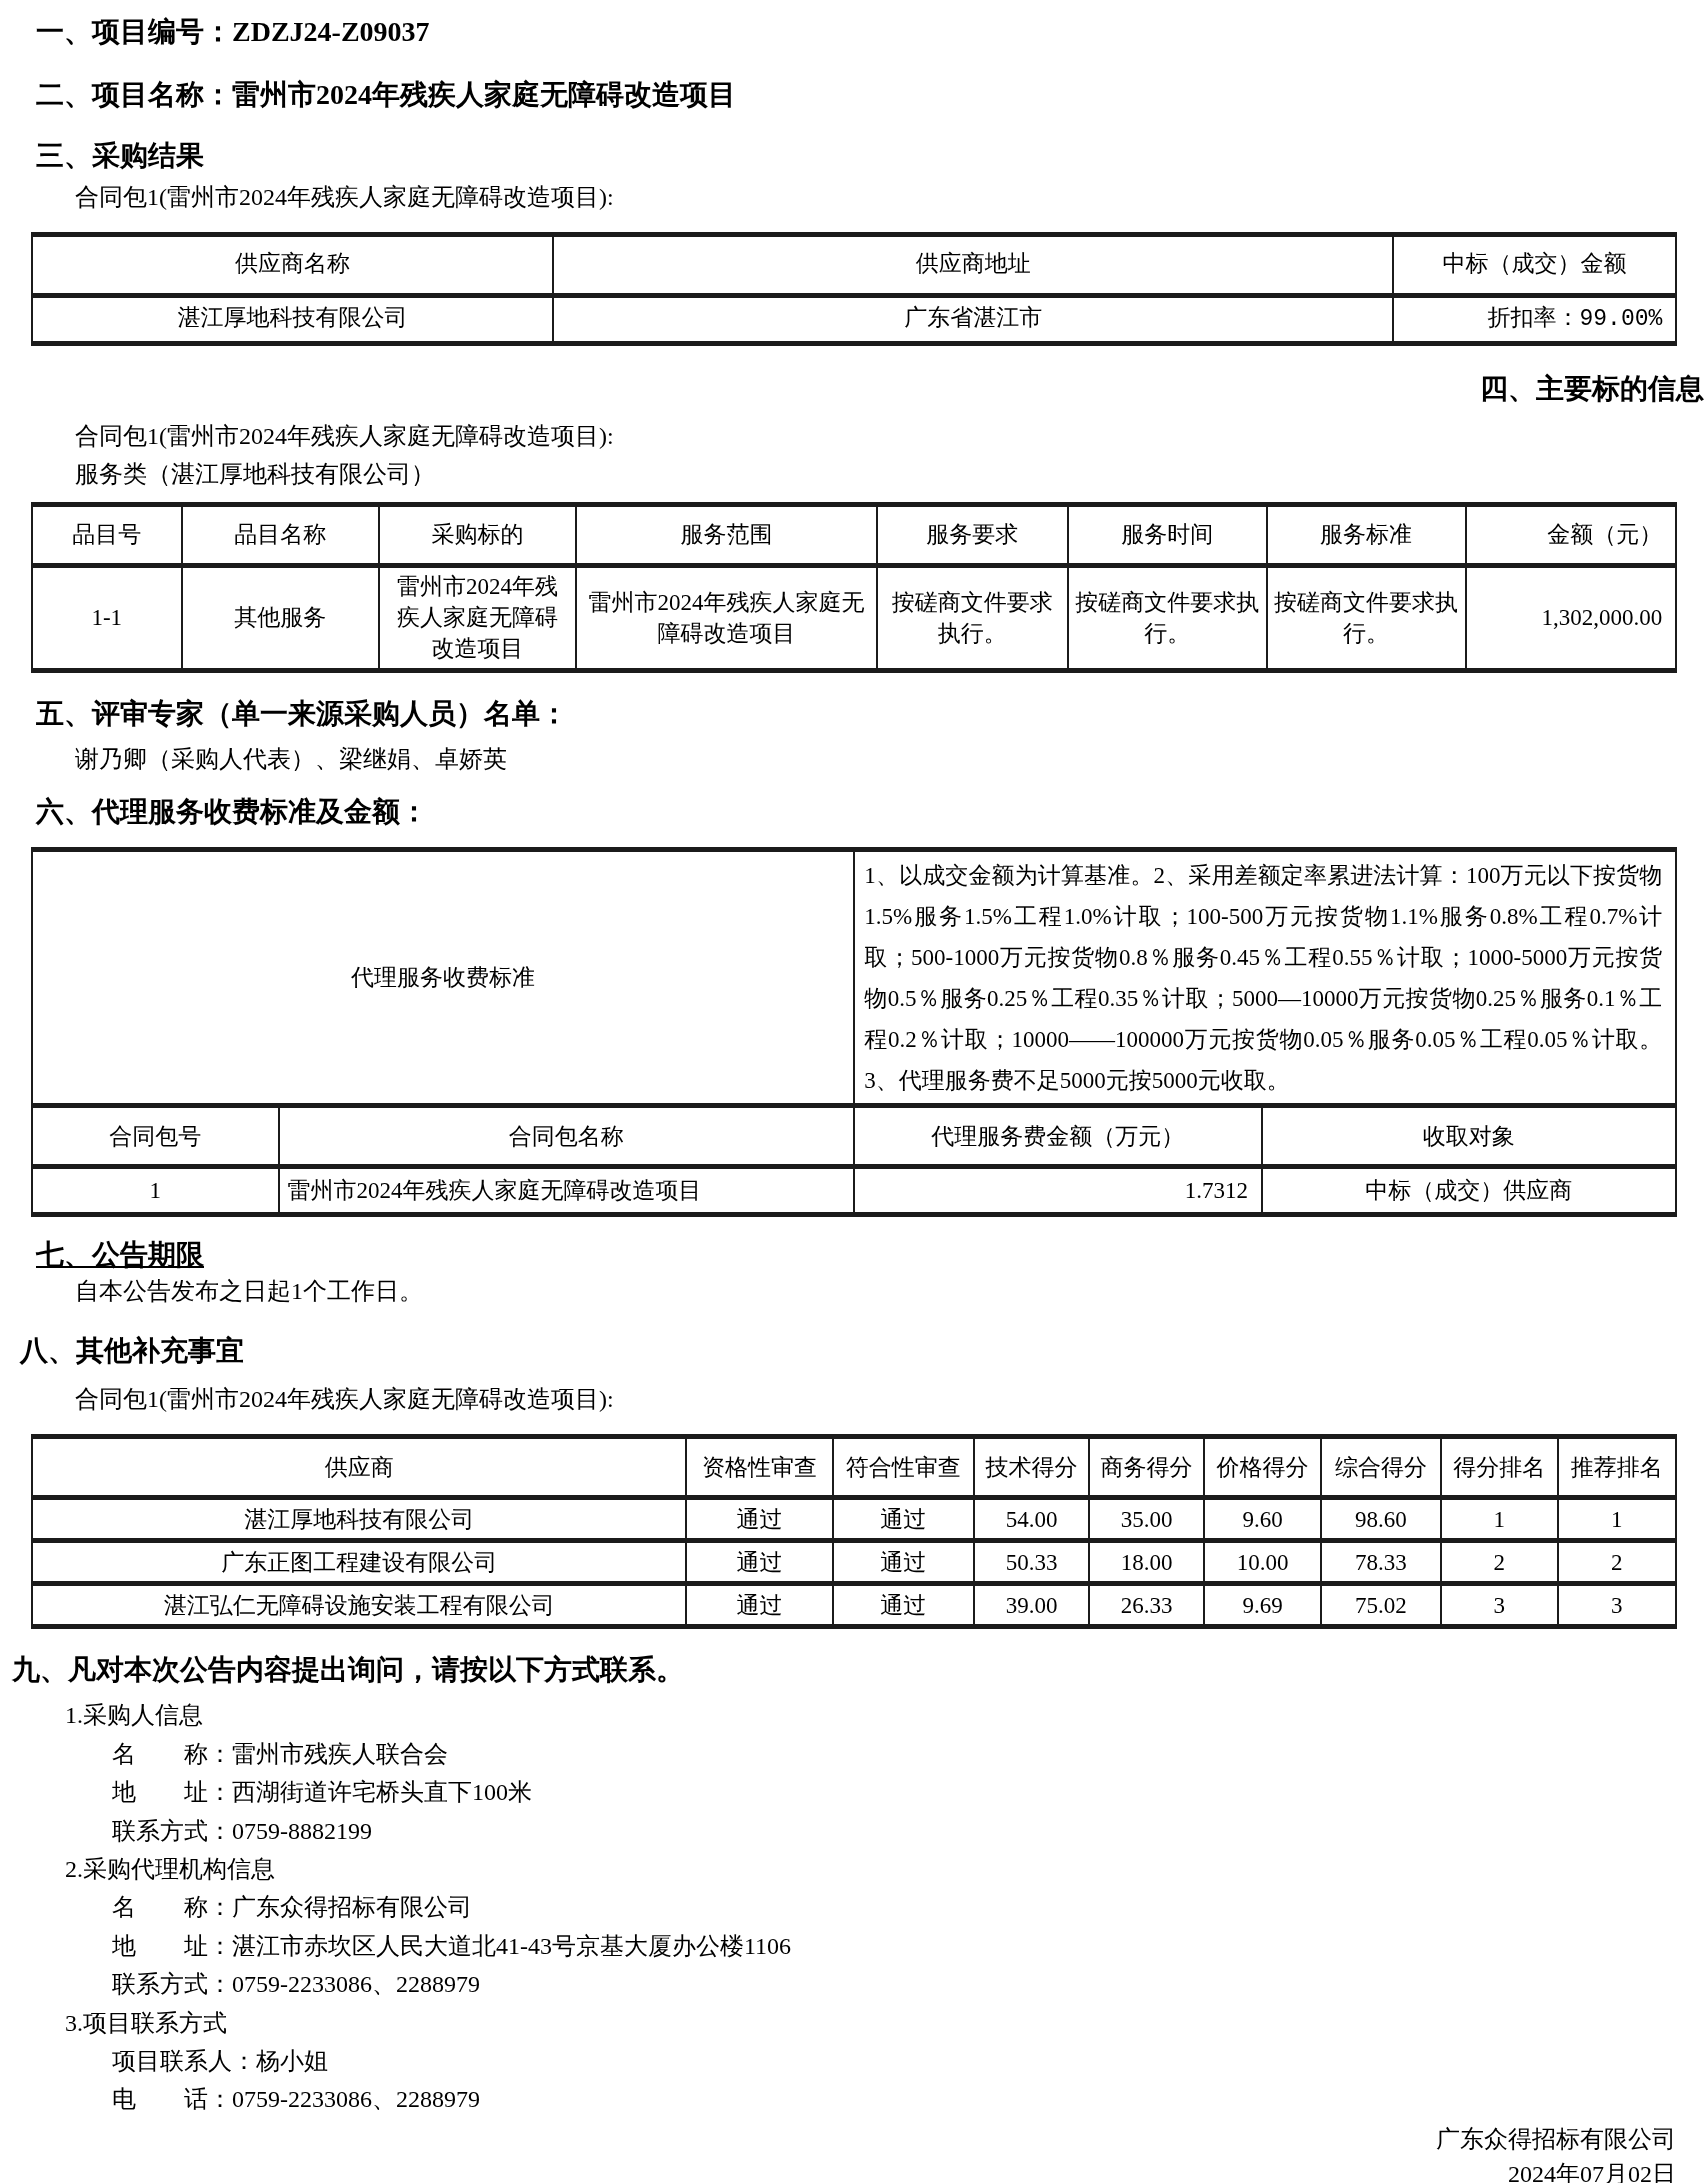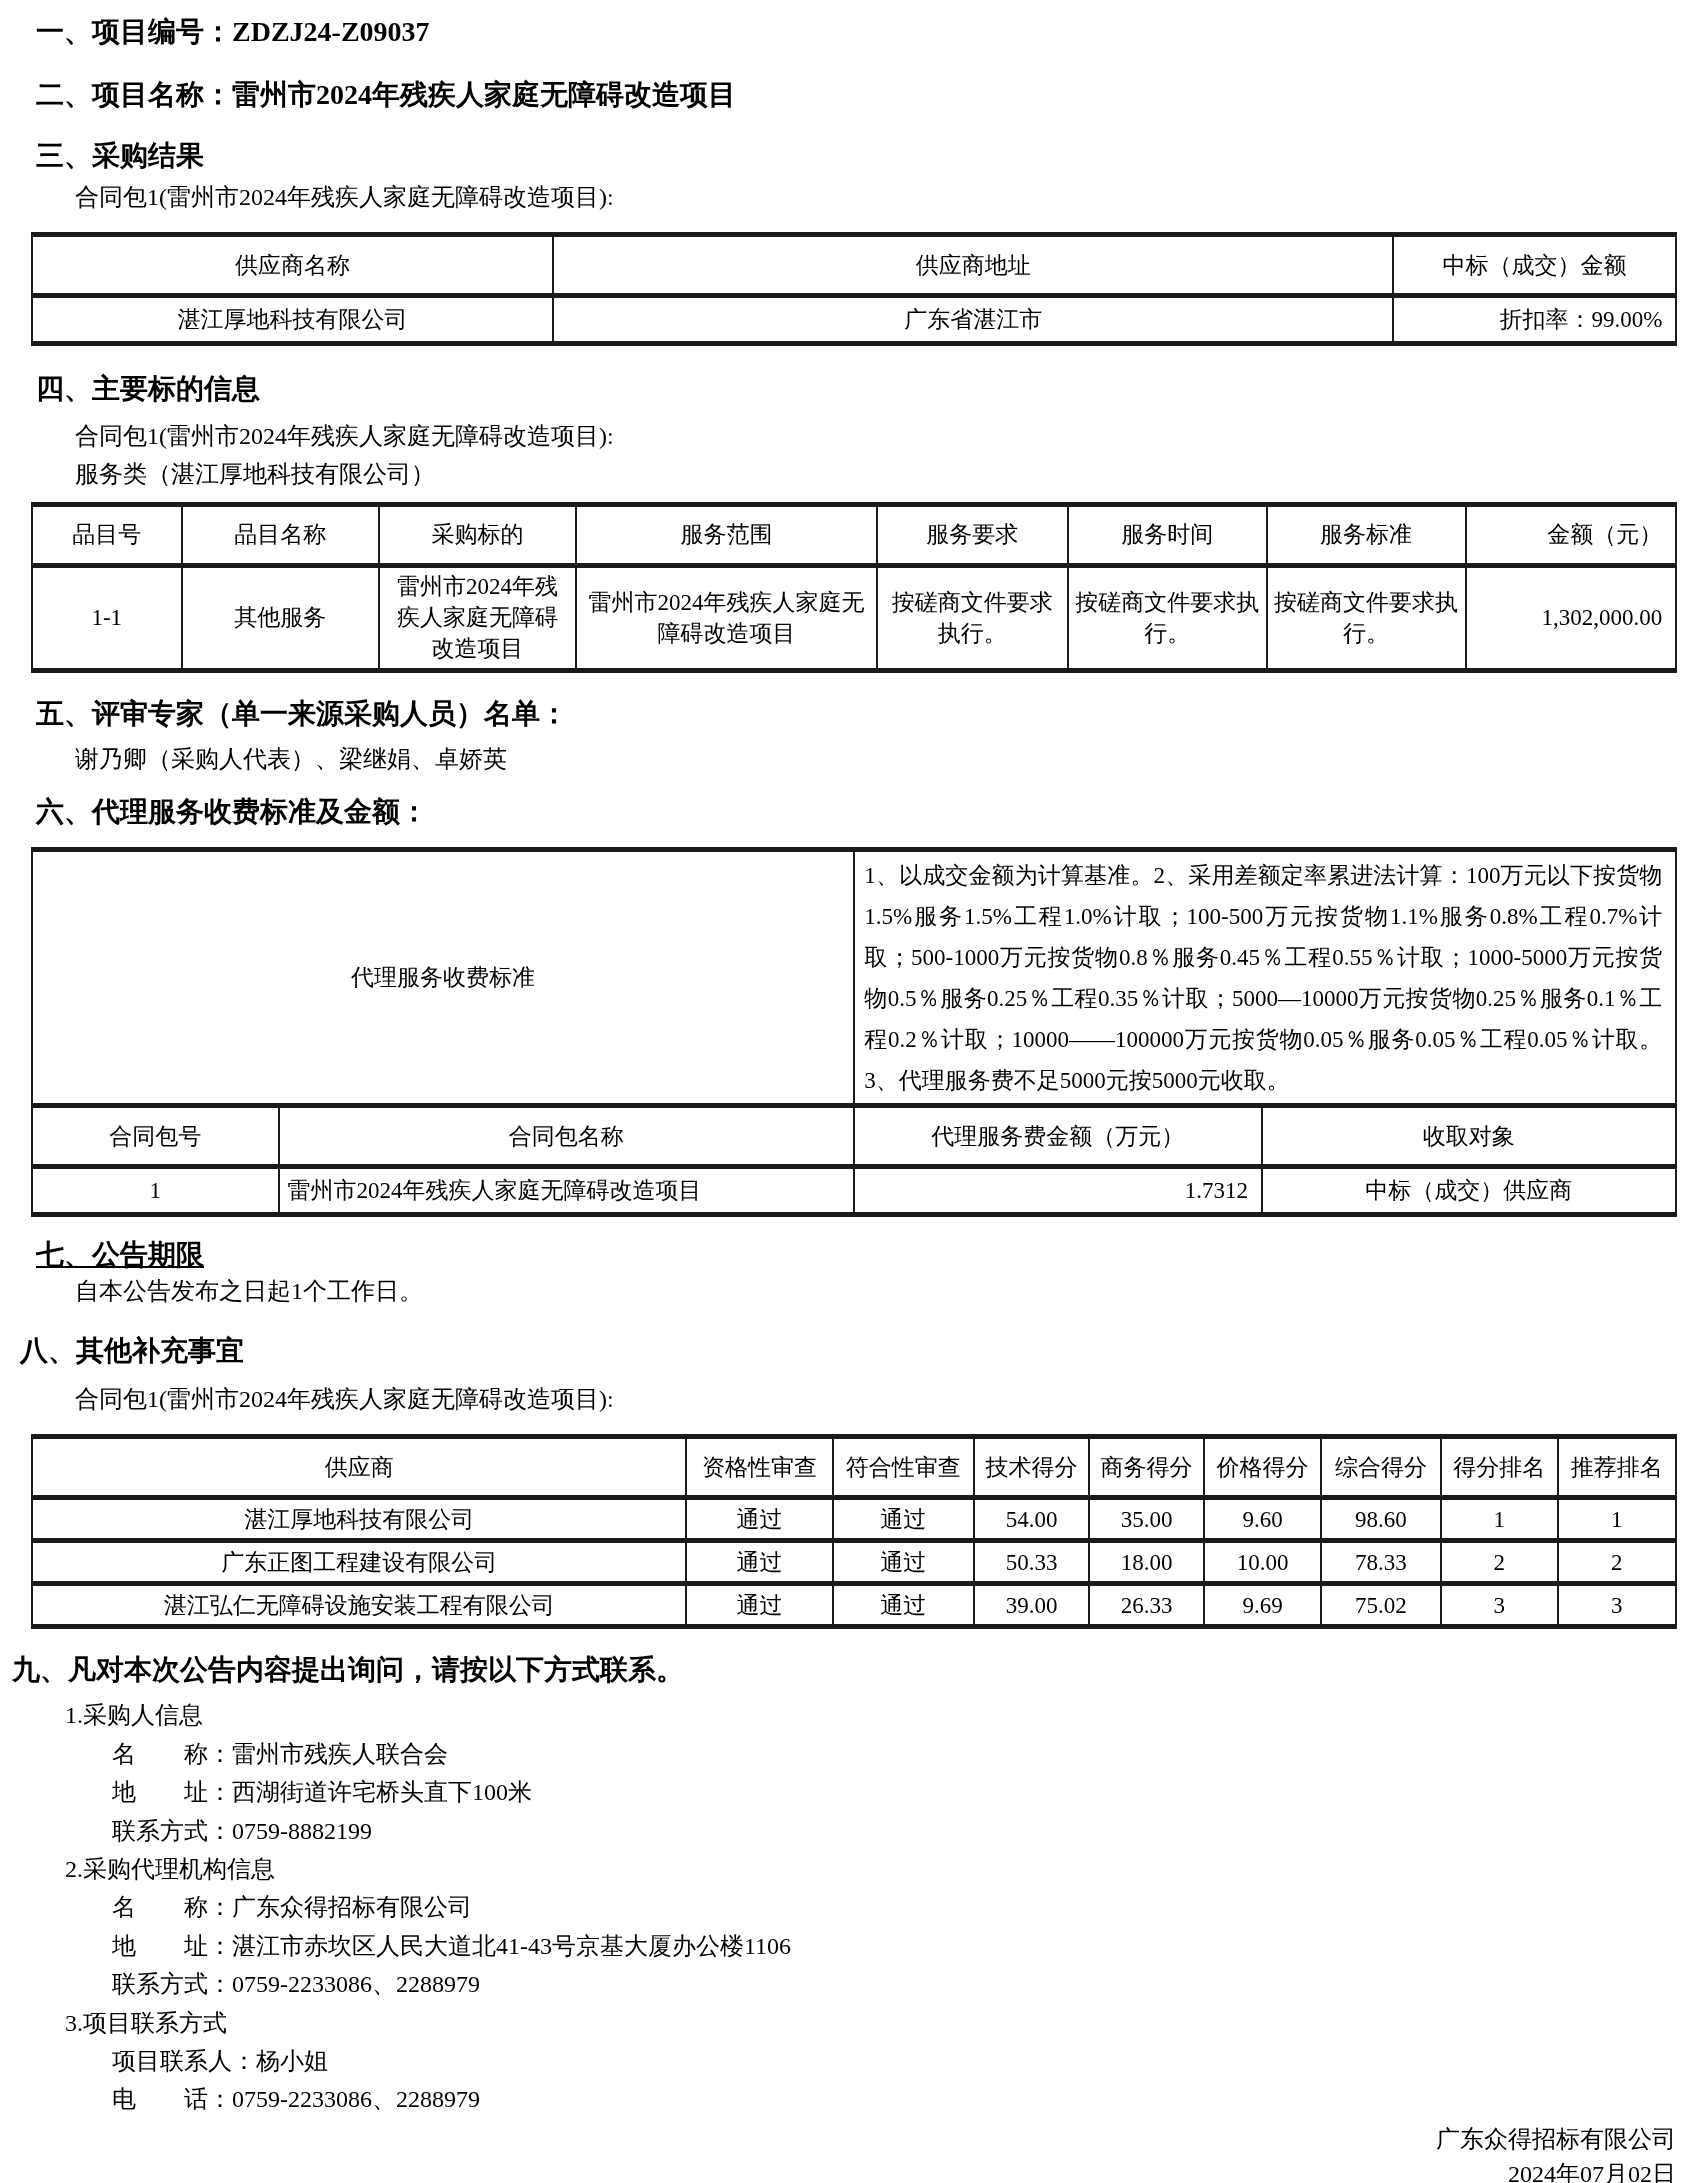--- a/index.html
+++ b/index.html
@@ -39,22 +39,22 @@
     padding: 2.3px 12.7px 2.3px 9.3px; font-size: 23px;
   }
   .contact-l1 { font-size: 24px; line-height: 28px; padding-left: 65px; }
   .contact-l2 { font-size: 24px; line-height: 28px; padding-left: 112px; }
   .footer-line { font-size: 24px; line-height: 28px; text-align: right; padding-right: 28px; }
 
   .mt-h1 { margin-top: 15px; }
   .mt-h2 { margin-top: 29px; }
   .mt-h3 { margin-top: 27px; }
   .mt-p1 { margin-top: 10.4px; }
-  .mt-t1 { margin-top: 19.7px; }
-  .mt-h4 { margin-top: 25.5px; }
+  .mt-t1 { margin-top: 19.7px; font-family: Liberation Mono, monospace; }
+  .mt-h4 { margin-top: 25.5px; text-align: right; }
   .mt-p2 { margin-top: 16px; }
   .mt-p3 { margin-top: 9.3px; }
   .mt-t2 { margin-top: 12.7px; }
   .mt-h5 { margin-top: 24px; }
   .mt-p4 { margin-top: 14px; }
   .mt-h6 { margin-top: 21px; }
   .mt-t3 { margin-top: 18.5px; }
   .mt-h7 { margin-top: 21px; text-decoration: underline; }
   .mt-p5 { margin-top: 5px; }
   .mt-h8 { margin-top: 28px; padding-left: 20px; }

